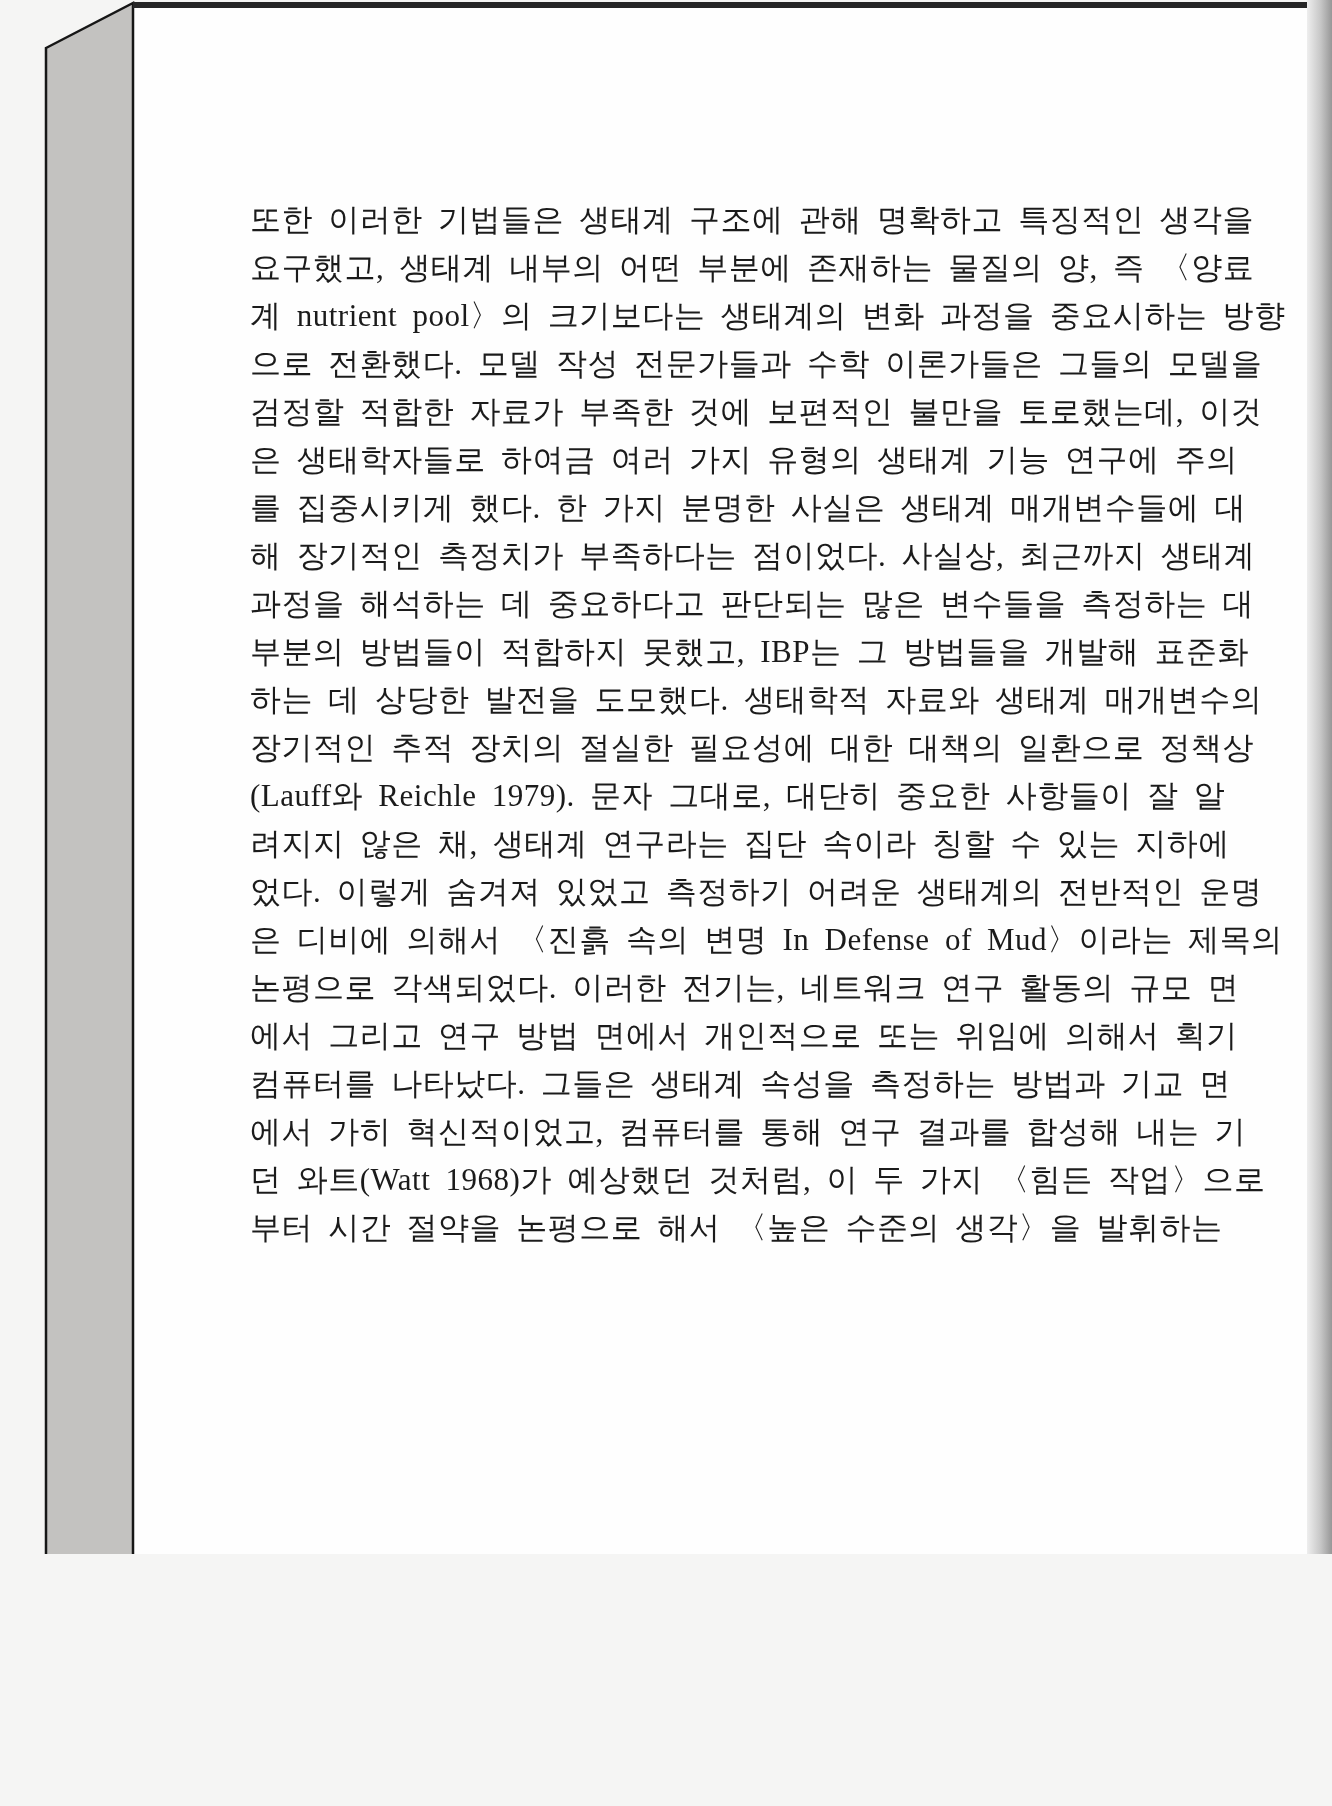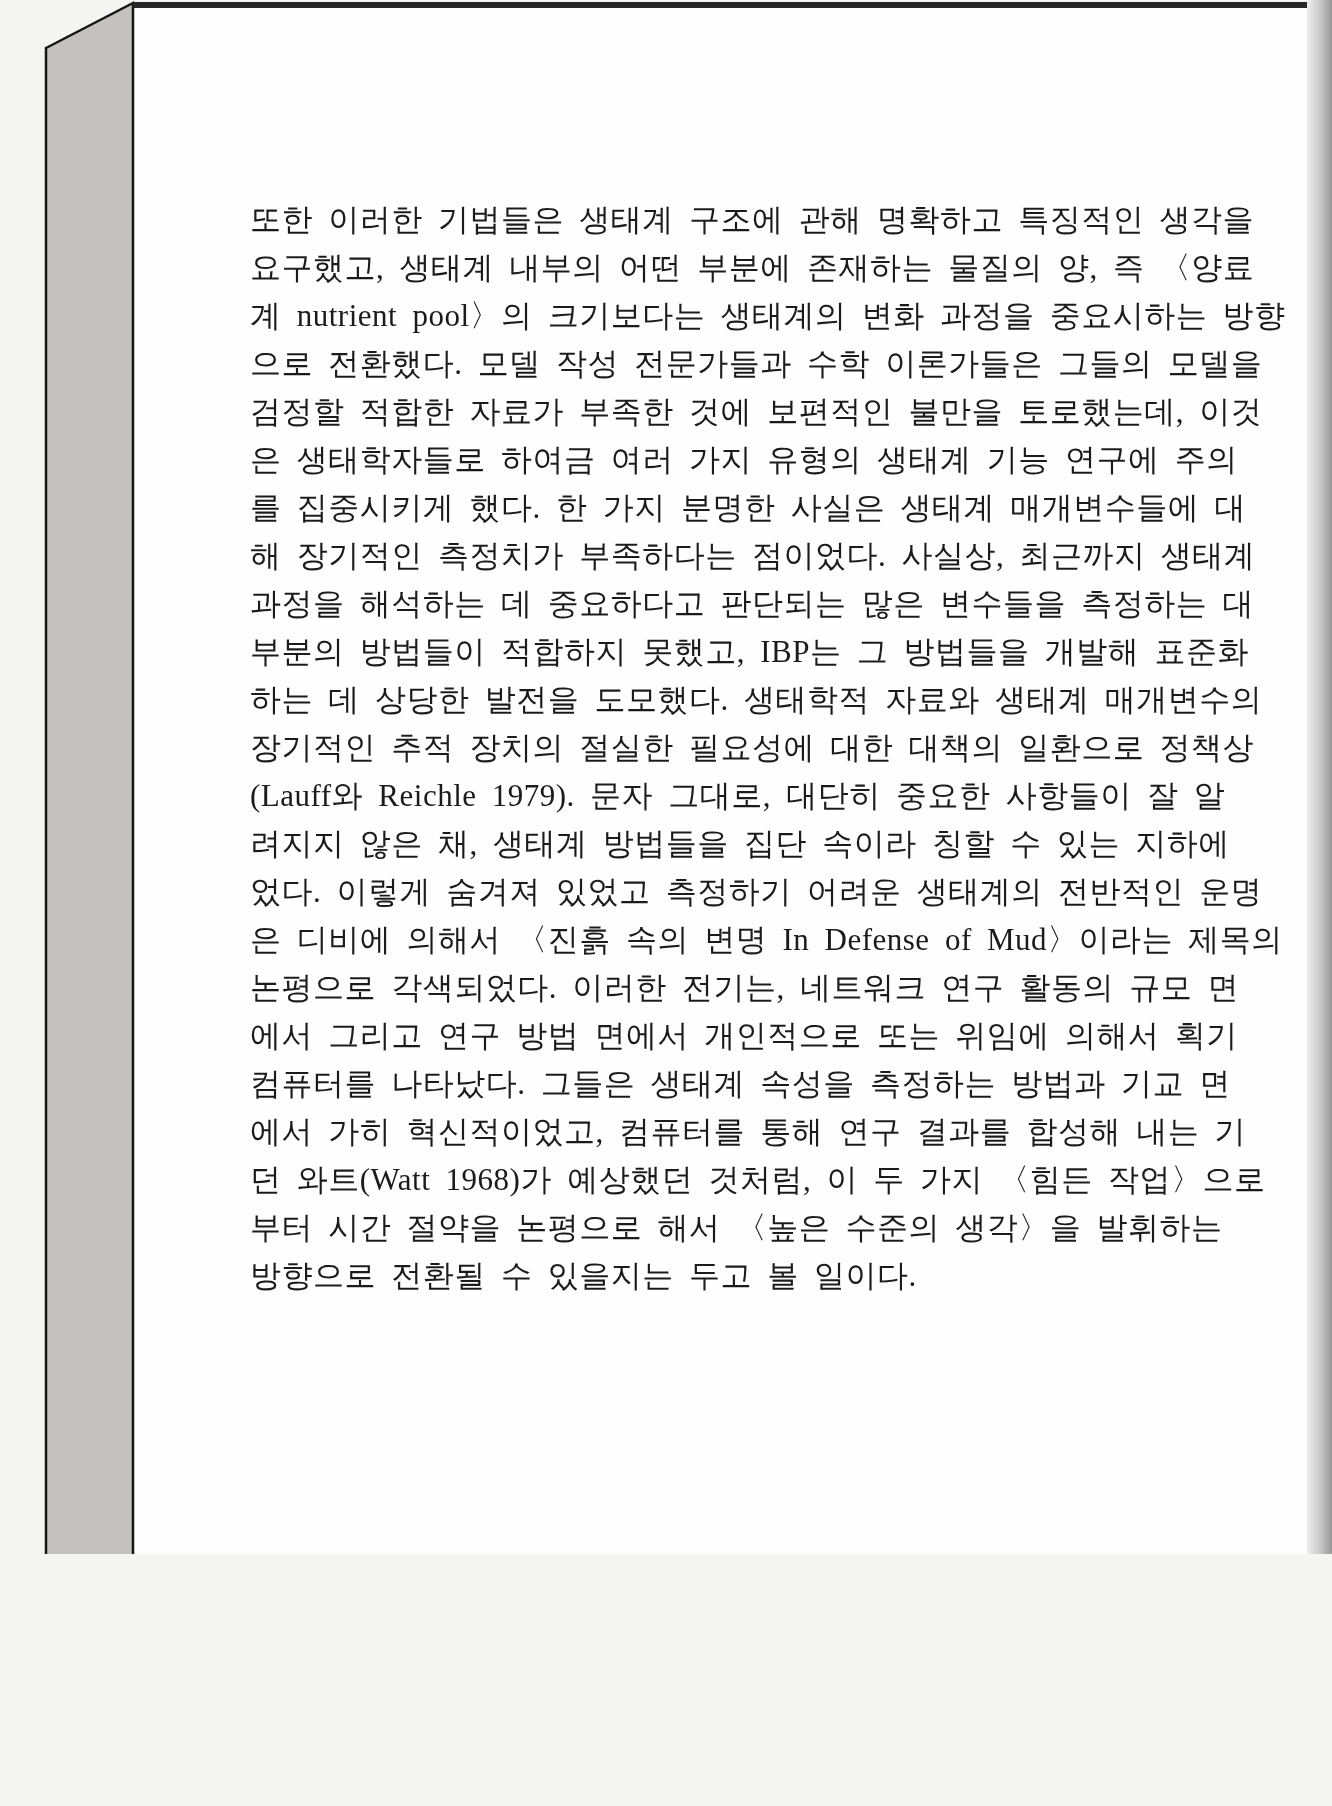--- a/index.html
+++ b/index.html
@@ -84,27 +84,26 @@
       <div class="text-line">으로 전환했다. 모델 작성 전문가들과 수학 이론가들은 그들의 모델을</div>
       <div class="text-line">검정할 적합한 자료가 부족한 것에 보편적인 불만을 토로했는데, 이것</div>
       <div class="text-line">은 생태학자들로 하여금 여러 가지 유형의 생태계 기능 연구에 주의</div>
       <div class="text-line">를 집중시키게 했다. 한 가지 분명한 사실은 생태계 매개변수들에 대</div>
       <div class="text-line">해 장기적인 측정치가 부족하다는 점이었다. 사실상, 최근까지 생태계</div>
       <div class="text-line">과정을 해석하는 데 중요하다고 판단되는 많은 변수들을 측정하는 대</div>
       <div class="text-line">부분의 방법들이 적합하지 못했고, IBP는 그 방법들을 개발해 표준화</div>
       <div class="text-line">하는 데 상당한 발전을 도모했다. 생태학적 자료와 생태계 매개변수의</div>
       <div class="text-line">장기적인 추적 장치의 절실한 필요성에 대한 대책의 일환으로 정책상</div>
       <div class="text-line">(Lauff와 Reichle 1979). 문자 그대로, 대단히 중요한 사항들이 잘 알</div>
-      <div class="text-line">려지지 않은 채, 생태계 방법들을 집단 속이라 칭할 수 있는 지하에</div>
+      <div class="text-line">려지지 않은 채, 생태계 연구라는 집단 속이라 칭할 수 있는 지하에</div>
       <div class="text-line">었다. 이렇게 숨겨져 있었고 측정하기 어려운 생태계의 전반적인 운명</div>
       <div class="text-line">은 디비에 의해서 〈진흙 속의 변명 In Defense of Mud〉이라는 제목의</div>
       <div class="text-line">논평으로 각색되었다. 이러한 전기는, 네트워크 연구 활동의 규모 면</div>
       <div class="text-line">에서 그리고 연구 방법 면에서 개인적으로 또는 위임에 의해서 획기</div>
       <div class="text-line">컴퓨터를 나타났다. 그들은 생태계 속성을 측정하는 방법과 기교 면</div>
       <div class="text-line">에서 가히 혁신적이었고, 컴퓨터를 통해 연구 결과를 합성해 내는 기</div>
       <div class="text-line">던 와트(Watt 1968)가 예상했던 것처럼, 이 두 가지 〈힘든 작업〉으로</div>
       <div class="text-line">부터 시간 절약을 논평으로 해서 〈높은 수준의 생각〉을 발휘하는</div>
-      <div class="text-line last-line">방향으로 전환될 수 있을지는 두고 볼 일이다.</div>
     </div>
 
   <div class="page-number">362</div>
 
 </div>
 
 </body></html>

